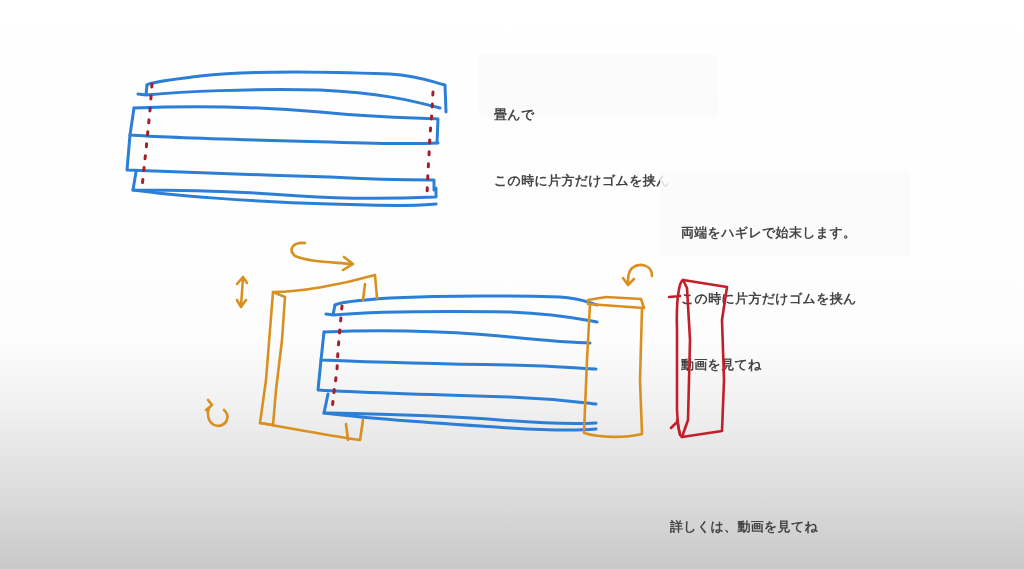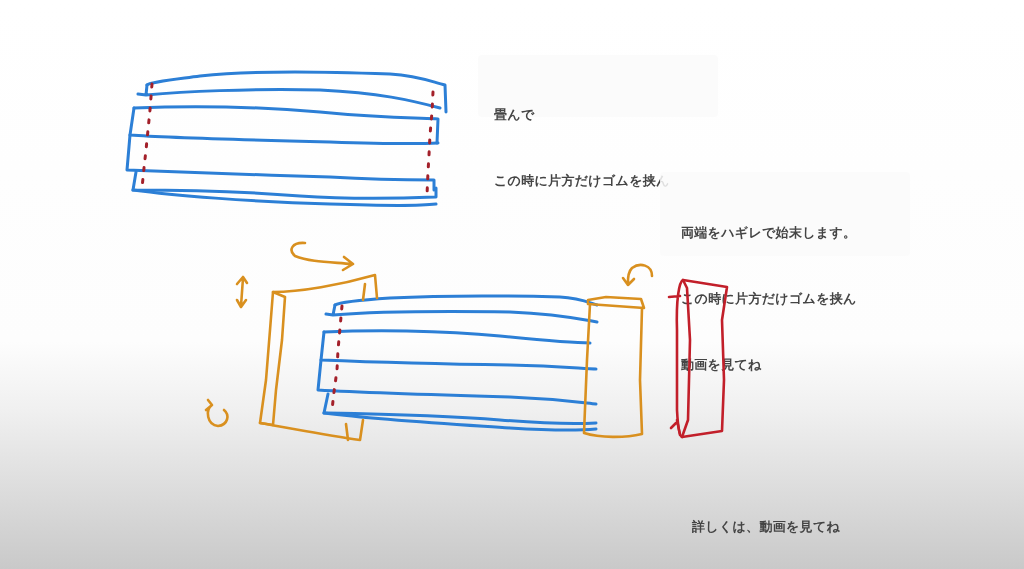--- a/index.html
+++ b/index.html
@@ -31,21 +31,21 @@
   <div>この時に片方だけゴムを挟ん</div>
 </div>
 
 <div class="note-box" style="left:660px; top:172px; width:250px; height:84px;"></div>
 <div class="note" style="left:681px; top:178px;">
   <div>両端をハギレで始末します。</div>
   <div>この時に片方だけゴムを挟ん</div>
   <div>動画を見てね</div>
 </div>
 
-<div class="note" style="left:692px; top:472px;">
+<div class="note" style="left:670px; top:472px;">
   <div>詳しくは、動画を見てね</div>
 </div>
 
 <svg class="canvas" width="1024" height="569" viewBox="0 0 1024 569">
 
   <g>
 
     <path class="blue" d="M147,85 C150,82 170,80 200,76 C260,70 330,72 390,74 C420,76 432,82 445,85 L446,112"></path>
     <path class="blue" d="M147,85 L146,95 L138,94 M146,95 C180,92 250,88 320,90 C380,93 410,100 440,108"></path>
 

